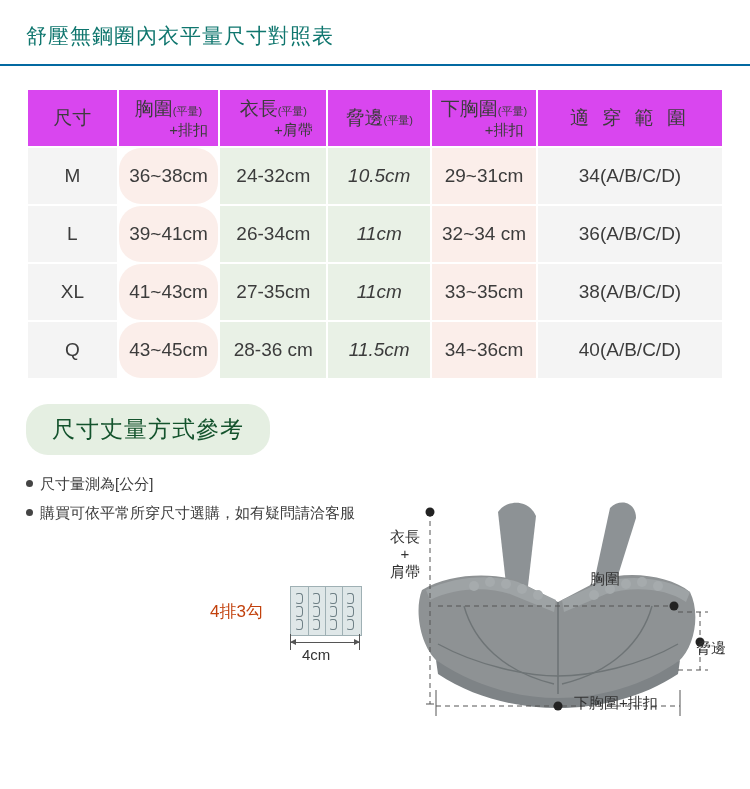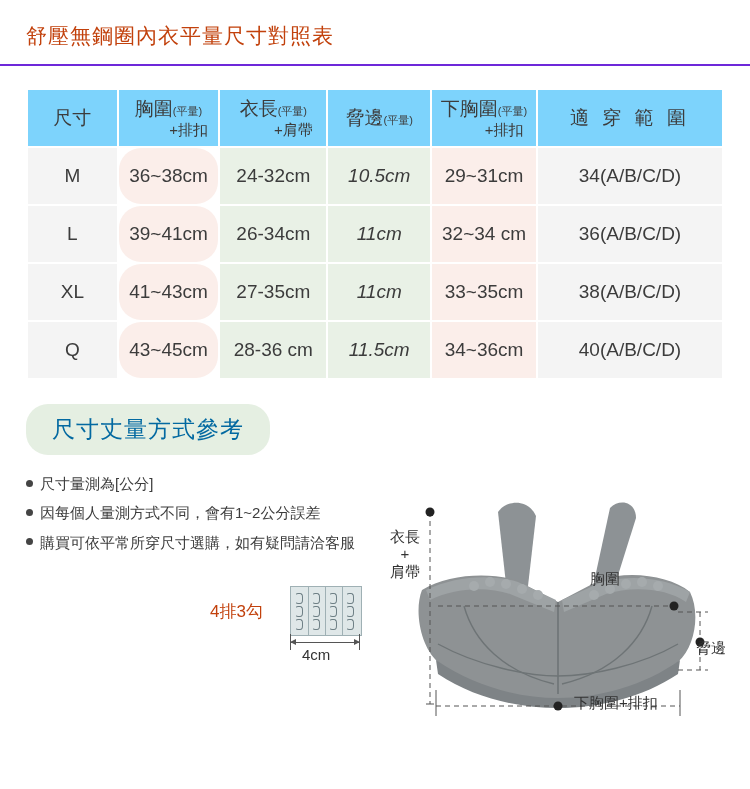--- a/index.html
+++ b/index.html
@@ -19,23 +19,23 @@
     width: 750px;
     height: 789px;
     position: relative;
     box-sizing: border-box;
   }
 
   
   .header {
     padding: 22px 0 14px 26px;
     font-size: 21px;
-    color: #c2410c;
+    color: #0f766e;
     letter-spacing: 1px;
-    border-bottom: 2px solid #6d28d9;
+    border-bottom: 2px solid #0369a1;
     font-weight: 400;
   }
 
   
   .table-wrap {
     padding: 22px 26px 0 26px;
   }
   table.size-table {
     border-collapse: separate;
     border-spacing: 2px;
@@ -53,21 +53,21 @@
   }
   
   col.c0 { width: 82px; }
   col.c1 { width: 92px; }
   col.c2 { width: 98px; }
   col.c3 { width: 94px; }
   col.c4 { width: 96px; }
   col.c5 { width: 170px; }
 
   thead th {
-    background: #7dd3fc;
+    background: #d946ef;
     height: 62px;
     font-size: 17px;
     line-height: 1.25;
   }
   thead th .sub {
     font-size: 11px;
     vertical-align: baseline;
   }
   thead th .line2 {
     display: block;
@@ -89,21 +89,21 @@
     position: relative;
     margin-top: 24px;
     padding: 0 26px;
   }
   .measure-title {
     display: inline-block;
     background: #e5efe2;
     border-radius: 22px;
     padding: 10px 26px;
     font-size: 23px;
-    color: #0369a1;
+    color: #14532d;
     letter-spacing: 1px;
   }
   .notes {
     margin-top: 14px;
     font-size: 15px;
     line-height: 1.95;
     color: #3c3c3c;
   }
   .notes .dot {
     display: inline-block;
@@ -292,23 +292,20 @@
   </div>
 
   <div class="measure">
     <div class="measure-title">尺寸丈量方式參考</div>
 
     <div class="notes">
       <div>
         <span class="dot"></span><span>尺寸量測為[公分]</span>
       </div>
       <div>
-        <span class="dot"></span><span>因每個人量測方式不同，會有1~2公分誤差</span>
-      </div>
-      <div>
         <span class="dot"></span><span>購買可依平常所穿尺寸選購，如有疑問請洽客服</span>
       </div>
     </div>
 
     
     <div class="hook-area">
       <div class="hook-label">4排3勾</div>
       <div class="hook-box">
         <div class="vline" style="left:17px;"></div>
         <div class="vline" style="left:34px;"></div>

